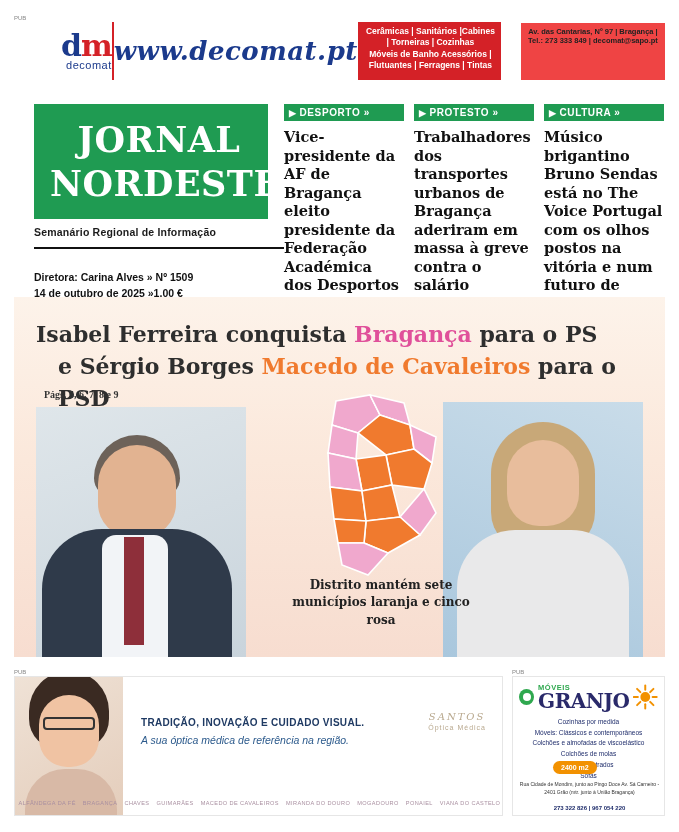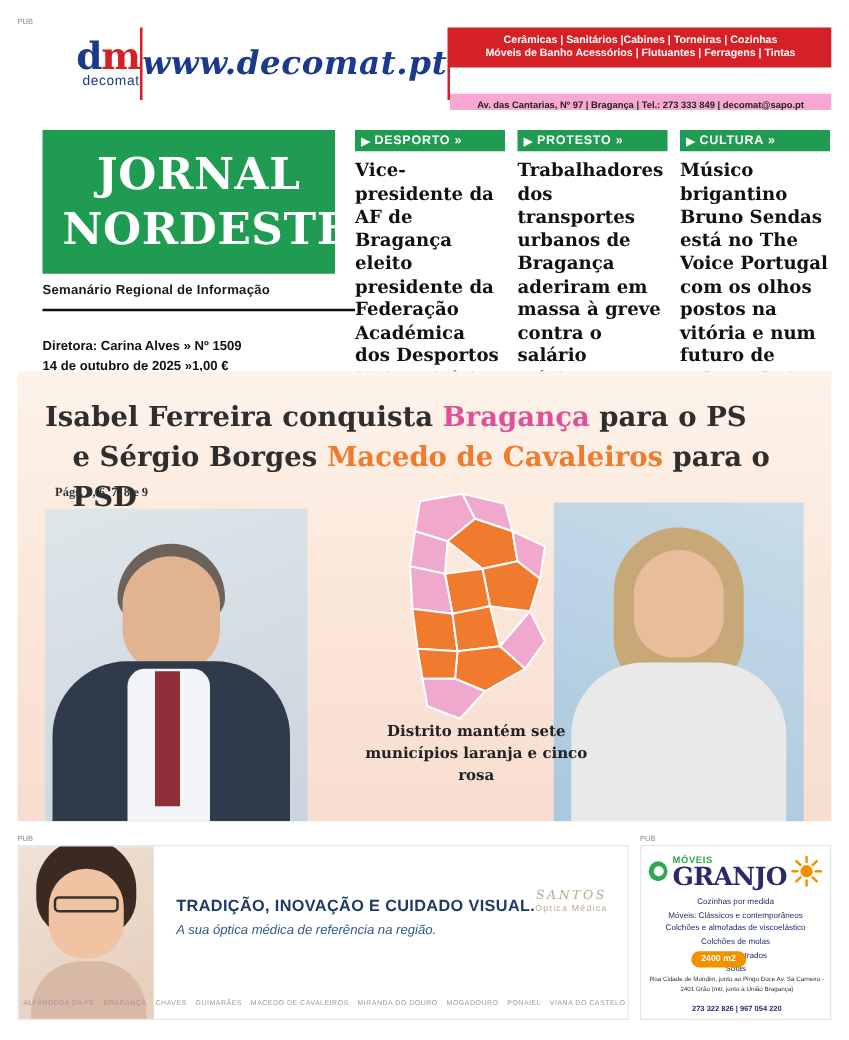--- a/index.html
+++ b/index.html
@@ -34,28 +34,28 @@
   .topad-mid {
     flex: 1; display: flex; align-items: center; justify-content: center;
     border-right: 2px solid #d42127;
   }
   .topad-url {
     font-family: "DejaVu Serif", serif;
     font-size: 26px; font-weight: bold; font-style: italic; color: #1b3a8c;
     letter-spacing: .5px;
   }
   .topad-right {
-    width: 352px; display: flex; flex-direction: column; gap: 20px;
+    width: 352px; display: flex; flex-direction: row; gap: 20px;
   }
   .topad-redbox {
     background: #d42127; color: #fff; padding: 4px 6px 5px 6px;
     font-size: 8.5px; font-weight: bold; line-height: 1.35; text-align: center;
   }
   .topad-greybar {
-    background: #f9a8d4; color: #222; font-size: 7.5px; font-weight: bold;
+    background: #ef4444; color: #222; font-size: 7.5px; font-weight: bold;
     padding: 4px 4px 0 4px; text-align: center; border-top: 1px solid #fff;
   }
 
   
   .masthead {
     position: absolute; left: 34px; top: 104px; width: 234px; height: 115px;
     background: #1f9b52; color: #fff;
     display: flex; flex-direction: column; justify-content: center;
     padding-left: 16px;
   }
@@ -151,21 +151,21 @@
     position: absolute; left: 0; top: 0; width: 108px; height: 139px;
     background: linear-gradient(150deg,#efe2d6 0%,#e4cdbb 100%);
     overflow: hidden;
   }
   .opt-hair { position: absolute; left: 14px; top: -6px; width: 80px; height: 78px; background: #3a2a22; border-radius: 40px 40px 30px 30px; }
   .opt-face { position: absolute; left: 24px; top: 18px; width: 60px; height: 72px; background: #f0c3a3; border-radius: 30px 30px 28px 28px; }
   .opt-glass { position: absolute; left: 28px; top: 40px; width: 52px; height: 13px; border: 2px solid #333; border-radius: 4px; }
   .opt-body { position: absolute; left: 10px; top: 92px; width: 92px; height: 48px; background: #d8b9a6; border-radius: 40px 40px 0 0; }
   .opt-text { position: absolute; left: 126px; top: 40px; width: 290px; }
   .opt-h {
-    font-size: 13px; font-weight: bold; color: #1f3a63; letter-spacing: .3px;
+    font-size: 10px; font-weight: bold; color: #1f3a63; letter-spacing: .3px;
   }
   .opt-p { font-size: 10.5px; color: #2c5a8c; margin-top: 6px; font-style: italic; }
   .santos-logo {
     position: absolute; right: 16px; top: 34px; text-align: center; color: #b9a98f;
   }
   .santos-name { font-family: "DejaVu Serif", serif; font-size: 10px; letter-spacing: 2px; font-style: italic; }
   .santos-sub { font-size: 7px; letter-spacing: 1px; margin-top: 2px; }
   .cities {
     position: absolute; left: 0; bottom: 8px; width: 489px;
     display: flex; justify-content: space-around;

